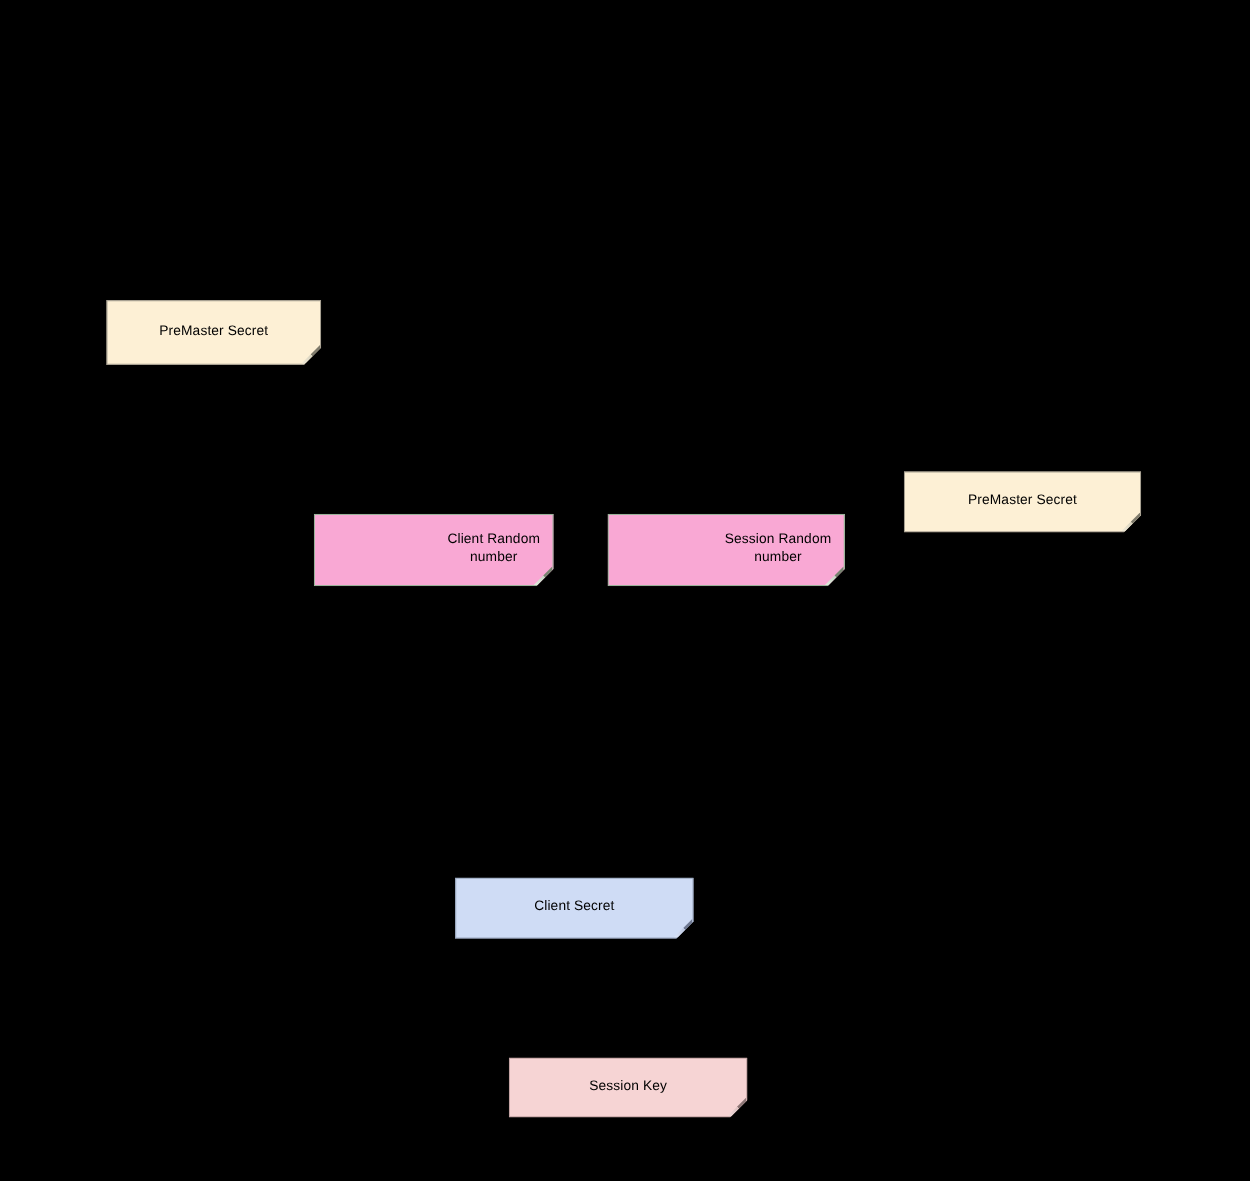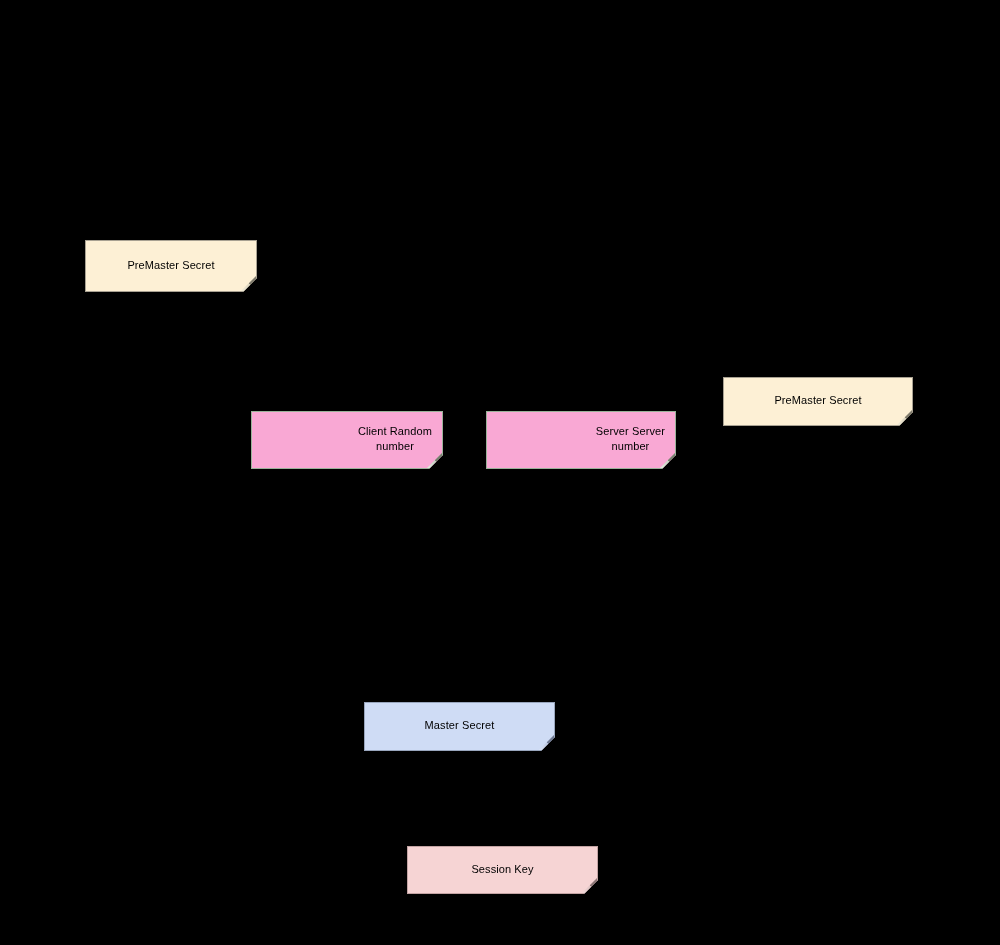--- a/index.html
+++ b/index.html
@@ -72,32 +72,32 @@
     <span class="fold"></span>
   </div>
 
   <div class="note green" style="left:251px; top:411px; width:192px; height:58px;">
     <span class="note-label">Client Random
 number</span>
     <span class="fold"></span>
   </div>
 
   <div class="note green" style="left:486px; top:411px; width:190px; height:58px;">
-    <span class="note-label">Server Server
+    <span class="note-label">Session Random
 number</span>
     <span class="fold"></span>
   </div>
 
   <div class="note cream" style="left:723px; top:377px; width:190px; height:49px;">
     <span class="note-label">PreMaster Secret</span>
     <span class="fold"></span>
   </div>
 
   <div class="note blue" style="left:364px; top:702px; width:191px; height:49px;">
-    <span class="note-label">Master Secret</span>
+    <span class="note-label">Client Secret</span>
     <span class="fold"></span>
   </div>
 
   <div class="note pink" style="left:364px; top:846px; width:191px; height:48px;margin-left:43px;">
     <span class="note-label">Session Key</span>
     <span class="fold"></span>
   </div>
 
 </div>
 

